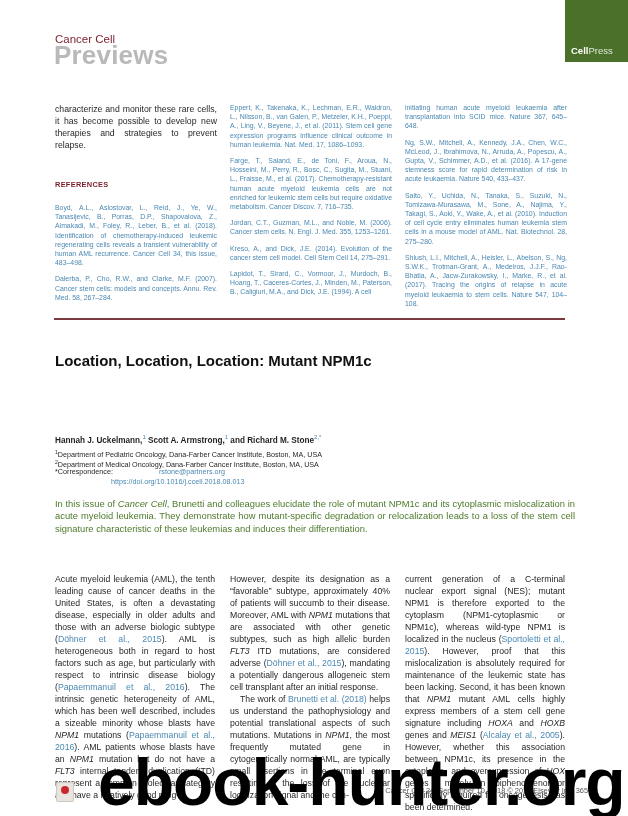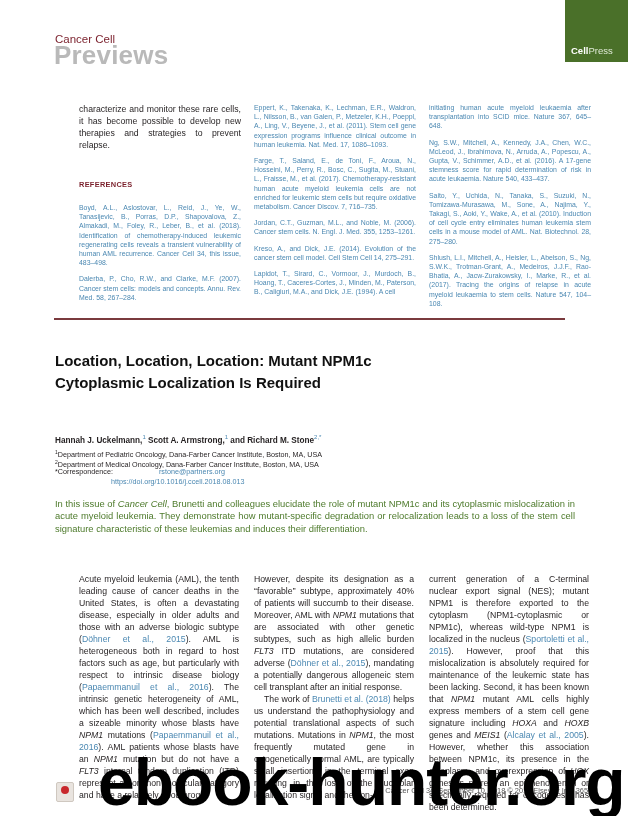--- a/index.html
+++ b/index.html
@@ -18,21 +18,21 @@
   .cellpress-box {
     position: absolute; left: 565px; top: 0; width: 63px; height: 62px;
     background: #4a7029;
   }
   .cellpress-logo {
     position: absolute; left: 6px; bottom: 6px; font-size: 9.5px; color: #fff;
   }
   .cellpress-logo b { font-weight: bold; }
   .cellpress-logo span.light { color: #dfe9d6; }
 
-  .col { position: absolute; font-size: 8.6px; line-height: 12px; margin-left: 24px; }
+  .col { position: absolute; font-size: 8.6px; line-height: 12px; }
   .top-col { font-size: 6.9px; line-height: 9.2px; color: #4b88b2; }
   .body-p { text-align: justify; margin: 0; }
   .ref { margin: 0 0 7px 0; text-align: justify; }
   .ref-heading {
     font-size: 7.4px; font-weight: bold; color: #7a1f2b; letter-spacing: 0.3px;
     margin: 28px 0 12px 0;
   }
 
   .divider {
     position: absolute; left: 54px; top: 318px; width: 511px; height: 2px;
@@ -104,21 +104,20 @@
   <p class="ref">initiating human acute myeloid leukaemia after transplantation into SCID mice. Nature 367, 645–648.</p>
   <p class="ref">Ng, S.W., Mitchell, A., Kennedy, J.A., Chen, W.C., McLeod, J., Ibrahimova, N., Arruda, A., Popescu, A., Gupta, V., Schimmer, A.D., et al. (2016). A 17-gene stemness score for rapid determination of risk in acute leukaemia. Nature 540, 433–437.</p>
   <p class="ref">Saito, Y., Uchida, N., Tanaka, S., Suzuki, N., Tomizawa-Murasawa, M., Sone, A., Najima, Y., Takagi, S., Aoki, Y., Wake, A., et al. (2010). Induction of cell cycle entry eliminates human leukemia stem cells in a mouse model of AML. Nat. Biotechnol. 28, 275–280.</p>
   <p class="ref">Shlush, L.I., Mitchell, A., Heisler, L., Abelson, S., Ng, S.W.K., Trotman-Grant, A., Medeiros, J.J.F., Rao-Bhatia, A., Jacw-Zurakowsky, I., Marke, R., et al. (2017). Tracing the origins of relapse in acute myeloid leukaemia to stem cells. Nature 547, 104–108.</p>
 </div>
 
 <div class="divider"></div>
 
 <div class="article-title">
   <div>Location, Location, Location: Mutant NPM1c</div>
-  <div>Cytoplasmic Localization Is Required</div>
 </div>
 
 <div class="authors">
   <span>Hannah J. Uckelmann,</span><sup>1</sup>
   <span>Scott A. Armstrong,</span><sup>1</sup>
   <span>and Richard M. Stone</span><sup>2,*</sup>
 </div>
 <div class="affil" style="top:447px;"><sup>1</sup><span>Department of Pediatric Oncology, Dana-Farber Cancer Institute, Boston, MA, USA</span></div>
 <div class="affil" style="top:457px;"><sup>2</sup><span>Department of Medical Oncology, Dana-Farber Cancer Institute, Boston, MA, USA</span></div>
 <div class="affil" style="top:467px;"><span>*Correspondence: </span><span class="link">rstone@partners.org</span></div>

